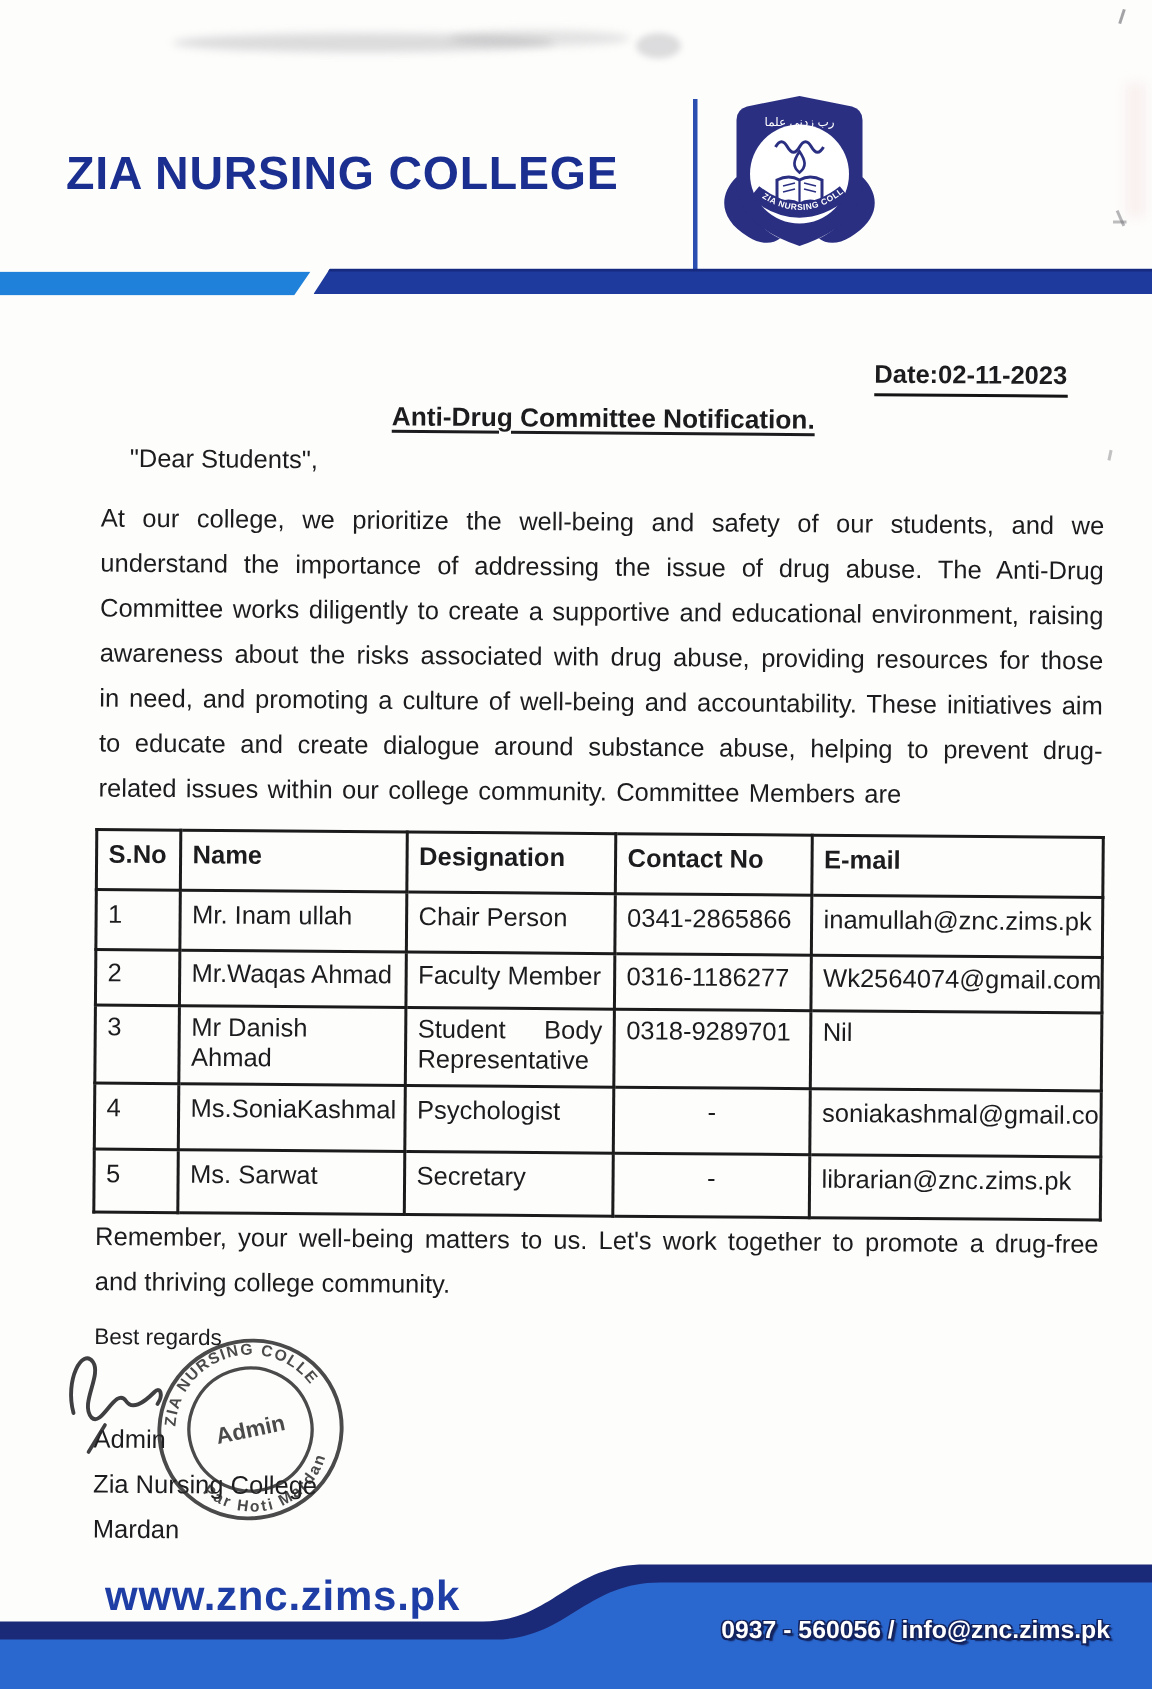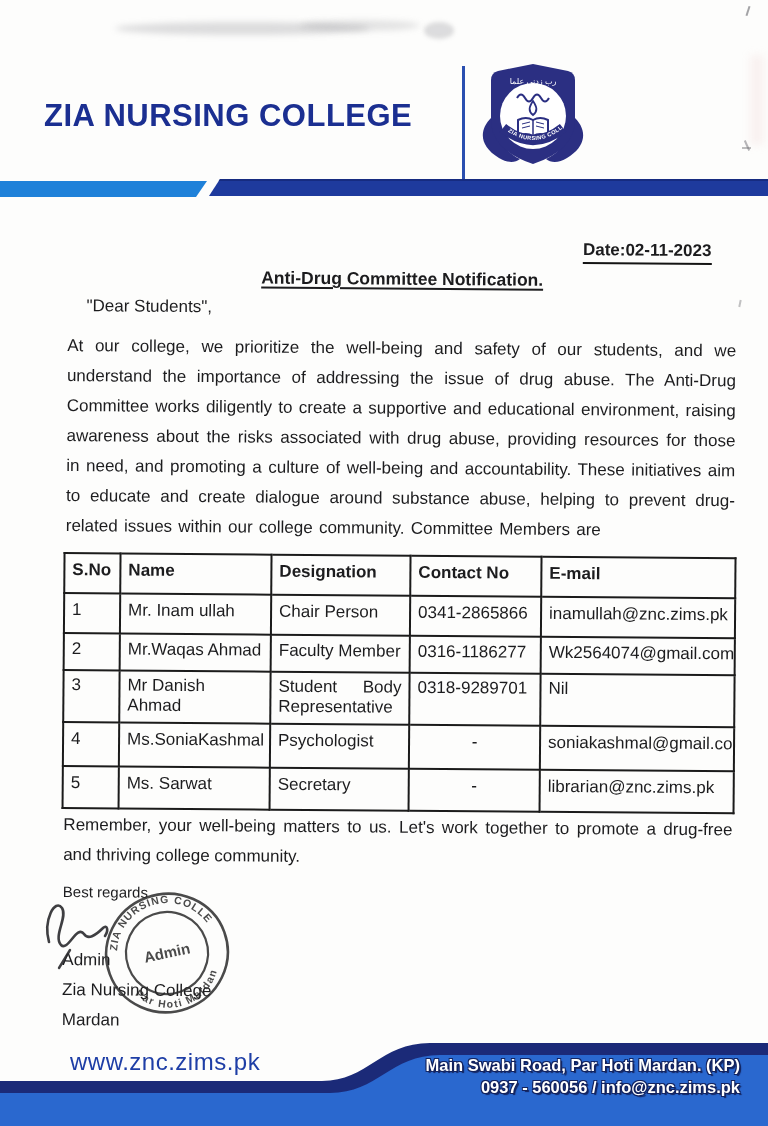--- a/index.html
+++ b/index.html
@@ -43,21 +43,21 @@
   tr.r-h1 td{height:30px;padding-top:6px;}
   tr.r-h2 td{height:28px;padding-top:5px;}
   tr.r-h3 td{height:44px;padding-top:4px;}
   tr.r-h4 td{height:34px;padding-top:6px;}
   tr.r-h5 td{height:32px;padding-top:6px;}
   td.low{vertical-align:bottom;padding-bottom:2px;}
   td.justify-cell{text-align:justify;}
   td.center{text-align:center;}
   
   .footer-svg{left:0;top:1040px;}
-  .website{left:70px;top:1048px;font-size:24px;font-weight:normal;color:#1e3ea6;letter-spacing:.5px;}
+  .website{left:70px;top:1048px;font-size:28px;font-weight:bold;color:#1e3ea6;letter-spacing:.5px;}
   .addr1,.addr2{
     right:28px;color:#fff;font-weight:bold;font-size:16.5px;white-space:nowrap;
     text-shadow:1px 1px 0 #13235e,-1px 1px 0 #13235e,1px -1px 0 #13235e,-1px -1px 0 #13235e,2px 2px 1px #13235e;
   }
   .addr1{top:1056px;} .addr2{top:1078px;}
   
   .smudge1{left:115px;top:22px;width:255px;height:13px;background:rgba(125,125,130,.25);border-radius:50%;filter:blur(3px);}
   .smudge2{left:300px;top:20px;width:120px;height:11px;background:rgba(125,125,130,.20);border-radius:50%;filter:blur(3px);}
   .smudge3{left:424px;top:22px;width:30px;height:17px;background:rgba(125,125,130,.25);border-radius:50%;filter:blur(2px);}
   .mark-tr{left:747px;top:6px;width:2px;height:10px;background:rgba(90,90,95,.55);transform:rotate(18deg);}
@@ -209,16 +209,15 @@
       </text>
       <text x="75" y="80" text-anchor="middle" font-size="15" font-weight="bold" fill="#2b2b2b" stroke="none" transform="rotate(8 75 75)">Admin</text>
     </g>
   </svg>
 
   <svg class="abs footer-svg" width="768" height="86" viewBox="0 0 768 86">
     <path d="M0,41 H322 C368,41 380,3 430,3 H768 V86 H0 Z" fill="#1b2a78"></path>
     <path d="M0,53 H330 C378,53 390,15 440,15 H768 V86 H0 Z" fill="#2a68cf"></path>
   </svg>
   <div class="abs website">www.znc.zims.pk</div>
-  <div class="abs addr1">Main Swabi Road, Par Hoti Mardan. (KP)</div>
   <div class="abs addr2">0937 - 560056 / info@znc.zims.pk</div>
 
 </div>
 
 </body></html>

